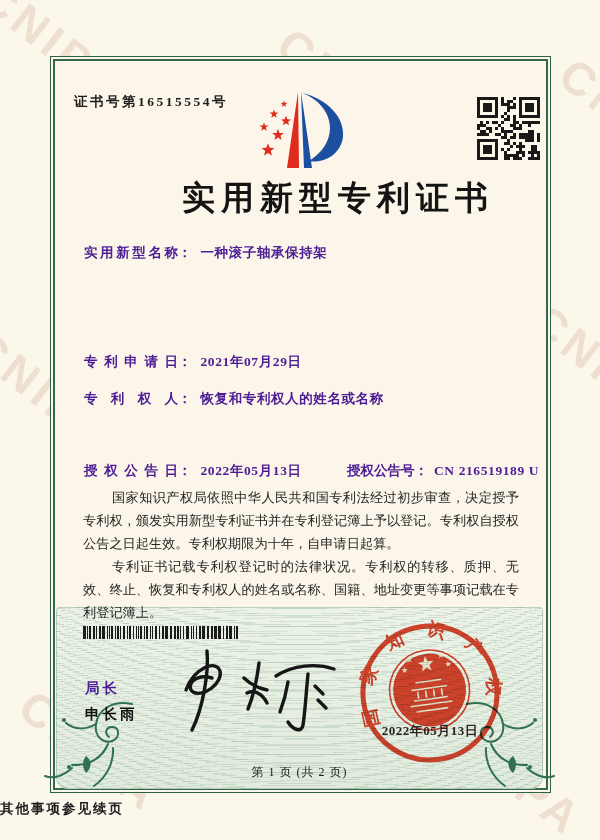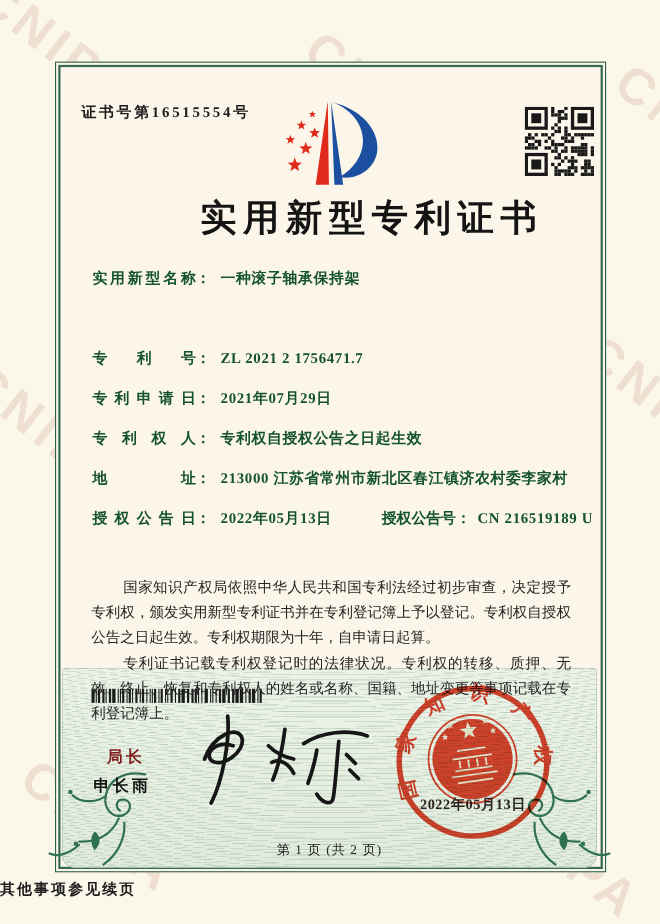--- a/index.html
+++ b/index.html
@@ -31,32 +31,32 @@
   .flourish{position:absolute; width:96px; height:96px;}
   .fl-left{left:42px; top:698px;}
   .fl-right{left:461px; top:698px; transform:scaleX(-1);}
   .cert-no{position:absolute; left:74px; top:93px; font-size:13.5px; font-weight:600; letter-spacing:2.5px; color:#1d1d1d;}
   .logo{position:absolute; left:250px; top:84px; width:112px; height:96px;}
   .qr{position:absolute; left:477px; top:97px; width:63px; height:63px;}
   .title{
     position:absolute; left:50px; width:576px; top:176px; text-align:center;
     font-size:33px; font-weight:bold; letter-spacing:6px; color:#141414;
   }
-  .frow{position:absolute; left:84px; width:440px; font-size:13.5px; font-weight:600; color:#14532d; white-space:nowrap;}
+  .frow{position:absolute; left:84px; width:440px; font-size:13.5px; font-weight:600; color:#4c1d95; white-space:nowrap;}
   .flabel{display:inline-block; width:94px; text-align:justify; text-align-last:justify;}
   .fvalue{margin-left:9px; letter-spacing:.6px;}
   .pair2{position:absolute; left:263px; top:0;}
   .pair2 .fvalue{margin-left:6px;}
   .body{
     position:absolute; left:83px; top:487px; width:436px;
-    font-size:13.2px; line-height:1.74; text-align:justify; color:#242424; font-weight:500;margin-top:36px;
+    font-size:13.2px; line-height:1.74; text-align:justify; color:#242424; font-weight:500;
   }
   .body p{margin:0; text-indent:2.2em;}
   .barcode{position:absolute; left:83px; top:626px; width:158px; height:13px;}
-  .sig-title{position:absolute; left:85px; top:679px; font-family:"Liberation Sans","DejaVu Sans",sans-serif; font-size:14.5px; font-weight:600; letter-spacing:3px; color:#7f1d1d;margin-left:12px;}
+  .sig-title{position:absolute; left:85px; top:679px; font-family:"Liberation Sans","DejaVu Sans",sans-serif; font-size:14.5px; font-weight:600; letter-spacing:3px; color:#4c1d95;}
   .sig-name{position:absolute; left:85px; top:705px; font-family:"Liberation Sans","DejaVu Sans",sans-serif; font-size:14.5px; font-weight:600; letter-spacing:3px; color:#101010;}
   .signature{position:absolute; left:158px; top:636px; width:192px; height:108px;}
   .seal{position:absolute; left:355px; top:618px; width:150px; height:150px; mix-blend-mode:multiply; opacity:.95;}
   .seal-date{
     position:absolute; left:352px; top:722px; width:156px; text-align:center;
     font-size:13px; font-weight:600; letter-spacing:.5px; color:#2b2320;
   }
   .page-info{position:absolute; left:50px; width:499px; top:764px; text-align:center; font-size:12px; letter-spacing:1px; color:#212121;}
   .footer-note{position:absolute; left:0; width:600px; top:800px; text-align:left; font-size:13.5px; font-weight:600; letter-spacing:2px; color:#1d1d1d;}
 </style>
@@ -260,31 +260,25 @@
         <rect x="57" y="60" width="3" height="3"></rect>
         <rect x="60" y="60" width="3" height="3"></rect>
       </g>
   </svg>
 
   <div class="title">实用新型专利证书</div>
 
   <div class="frow" style="top:244px">
     <span class="flabel">实用新型名称</span><span>：</span><span class="fvalue">一种滚子轴承保持架</span>
   </div>
-  <div class="frow" style="top:317px">
-    <span class="flabel">专利号</span><span>：</span><span class="fvalue">ZL 2021 2 1756471.7</span>
-  </div>
   <div class="frow" style="top:353px">
     <span class="flabel">专利申请日</span><span>：</span><span class="fvalue">2021年07月29日</span>
   </div>
   <div class="frow" style="top:390px">
-    <span class="flabel">专利权人</span><span>：</span><span class="fvalue">专利权自授权公告之日起生效</span>
-  </div>
-  <div class="frow" style="top:426px">
-    <span class="flabel">地址</span><span>：</span><span class="fvalue">213000 江苏省常州市新北区春江镇济农村委李家村</span>
+    <span class="flabel">专利权人</span><span>：</span><span class="fvalue">恢复和专利权人的姓名或名称</span>
   </div>
   <div class="frow" style="top:462px">
     <span class="flabel">授权公告日</span><span>：</span><span class="fvalue">2022年05月13日</span>
     <span class="pair2">
       <span>授权公告号</span><span>：</span><span class="fvalue">CN 216519189 U</span>
     </span>
   </div>
 
   <div class="body">
     <p>国家知识产权局依照中华人民共和国专利法经过初步审查，决定授予专利权，颁发实用新型专利证书并在专利登记簿上予以登记。专利权自授权公告之日起生效。专利权期限为十年，自申请日起算。</p>

